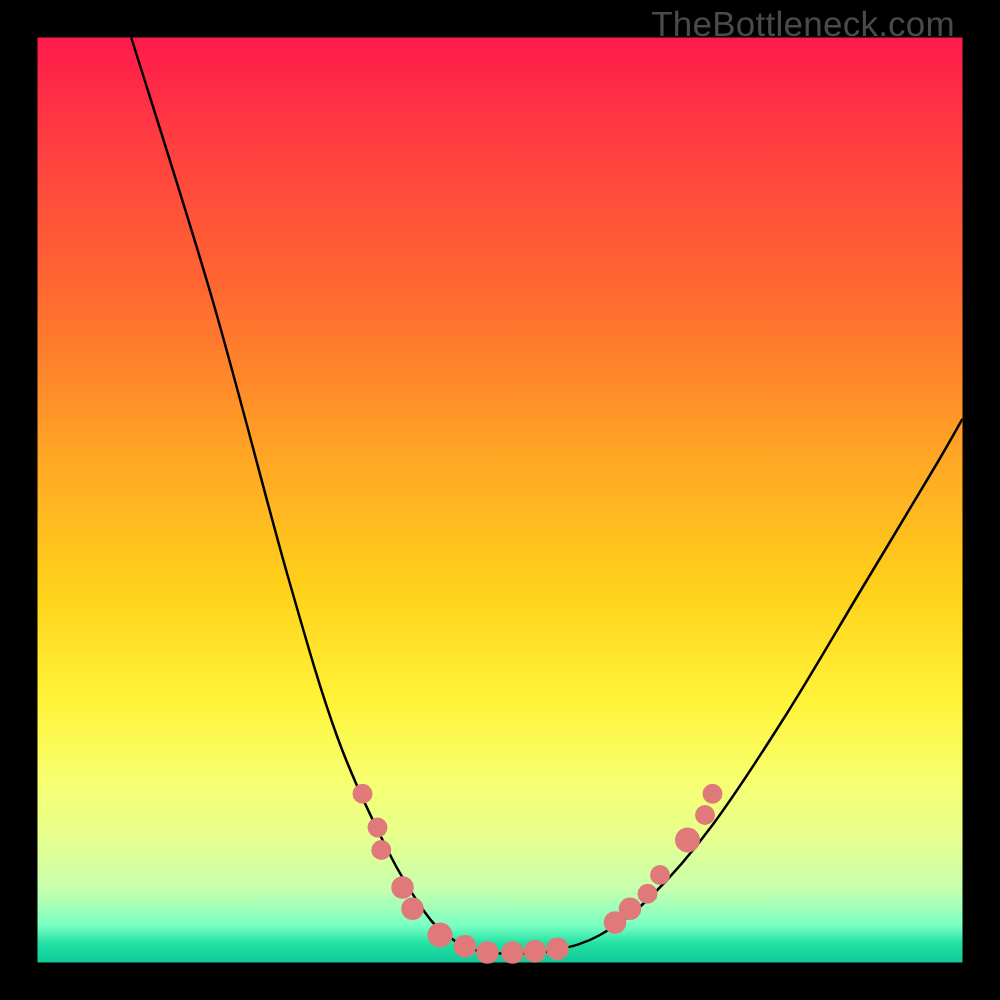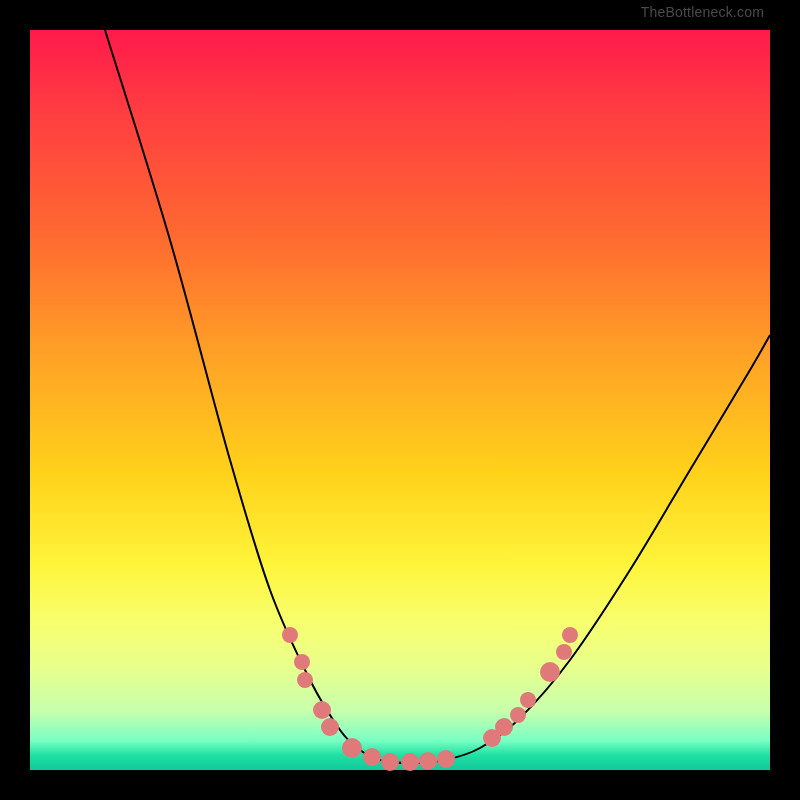--- a/index.html
+++ b/index.html
@@ -36,21 +36,21 @@
       #c8ffad 92%,
       #7affc3 96%,
       #20e0a3 98%,
       #10c99a 100%
     );
   }
   .watermark {
     position: absolute;
     top: 4px;
     right: 36px;
-    font-size: 14px;
+    font-size: 28px;
     font-weight: 500;
     color: #4a4a4a;
     letter-spacing: 0.2px;
     user-select: none;
   }
   svg.curves {
     position: absolute;
     left: 0;
     top: 0;
     width: 740px;

